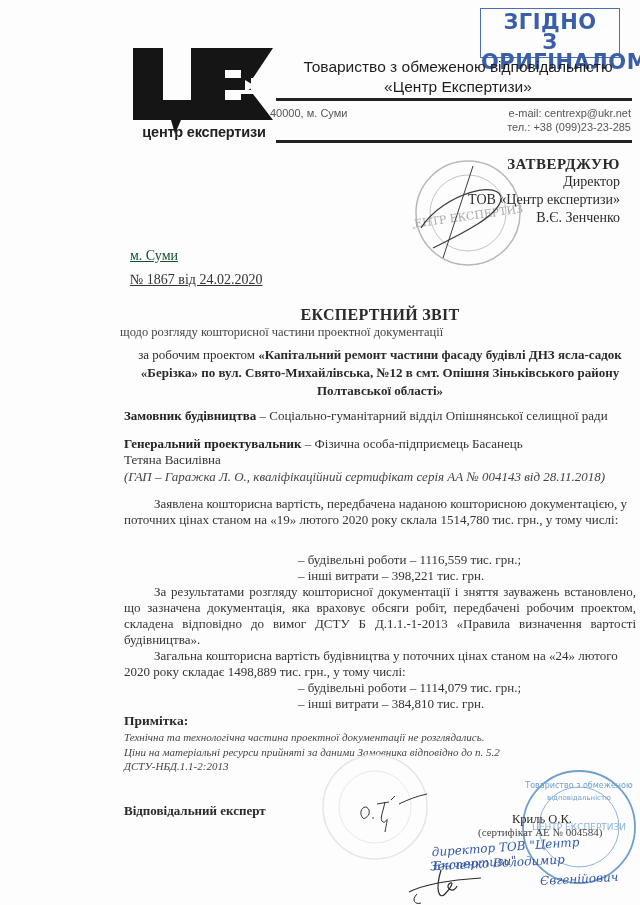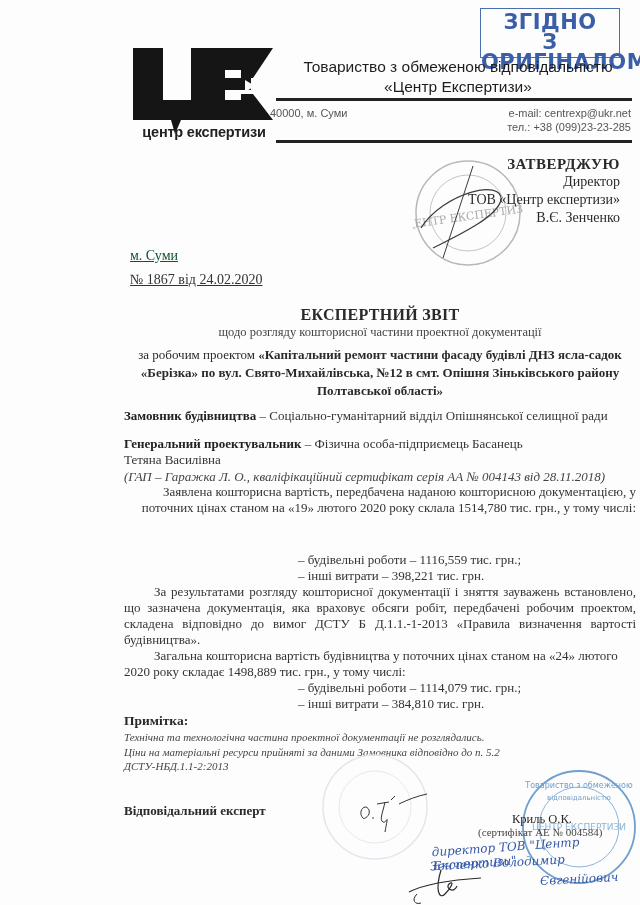--- a/index.html
+++ b/index.html
@@ -43,21 +43,21 @@
     .approve .title { font-weight: bold; font-size: 15px; letter-spacing: 0.5px; }
 
     .place { left: 130px; top: 248px; font-size: 14px; text-decoration: underline; color: #14532d; }
     .docnum { left: 130px; top: 272px; font-size: 14px; text-decoration: underline; color: #333; }
 
     .report-title {
       left: 120px; top: 306px; width: 520px; text-align: center;
       font-weight: bold; font-size: 16px; letter-spacing: 0.3px;
     }
     .report-sub {
-      left: 120px; top: 325px; width: 520px; text-align: center; font-size: 12.5px; color: #444;
+      left: 120px; top: 325px; width: 520px; font-size: 12.5px; color: #444;
     }
     .project {
       left: 124px; top: 346px; width: 512px; text-align: center; font-size: 13px; line-height: 18px;
     }
     .project b { font-weight: bold; }
 
     .para { left: 124px; width: 512px; font-size: 13px; line-height: 16px; color: #333; }
     .para b { font-weight: bold; color: #222; }
     .italic { font-style: italic; font-size: 13px; color: #444; }
     .justify { text-align: justify; }
@@ -134,21 +134,21 @@
 
 <div class="abs para" style="top:408px;">
   <b>Замовник будівництва</b><span> – Соціально-гуманітарний відділ Опішнянської селищної ради</span>
 </div>
 
 <div class="abs para" style="top:436px; width:420px;">
   <b>Генеральний проектувальник</b><span> – Фізична особа-підприємець Басанець Тетяна Василівна</span>
 </div>
 <div class="abs para italic" style="top:469px;">(ГАП – Гаражка Л. О., кваліфікаційний сертифікат серія АА № 004143 від 28.11.2018)</div>
 
-<div class="abs para indent" style="top:484px;text-align:right;">Заявлена кошторисна вартість, передбачена наданою кошторисною документацією, у поточних цінах станом на «19» лютого 2020 року склала 1514,780 тис. грн., у тому числі:</div>
+<div class="abs para indent" style="top:496px;">Заявлена кошторисна вартість, передбачена наданою кошторисною документацією, у поточних цінах станом на «19» лютого 2020 року склала 1514,780 тис. грн., у тому числі:</div>
 <div class="abs list-item" style="left:298px; top:552px;">–  будівельні роботи – 1116,559 тис. грн.;</div>
 <div class="abs list-item" style="left:298px; top:568px;">–  інші витрати – 398,221 тис. грн.</div>
 
 <div class="abs para indent justify" style="top:584px;">За результатами розгляду кошторисної документації і зняття зауважень встановлено, що зазначена документація, яка враховує обсяги робіт, передбачені робочим проектом, складена відповідно до вимог ДСТУ Б Д.1.1.-1-2013 «Правила визначення вартості будівництва».</div>
 
 <div class="abs para indent" style="top:648px;">Загальна кошторисна вартість будівництва у поточних цінах станом на «24» лютого 2020 року складає 1498,889 тис. грн., у тому числі:</div>
 <div class="abs list-item" style="left:298px; top:680px;">–  будівельні роботи – 1114,079 тис. грн.;</div>
 <div class="abs list-item" style="left:298px; top:696px;">–  інші витрати – 384,810 тис. грн.</div>
 
 <div class="abs note-head">Примітка:</div>

